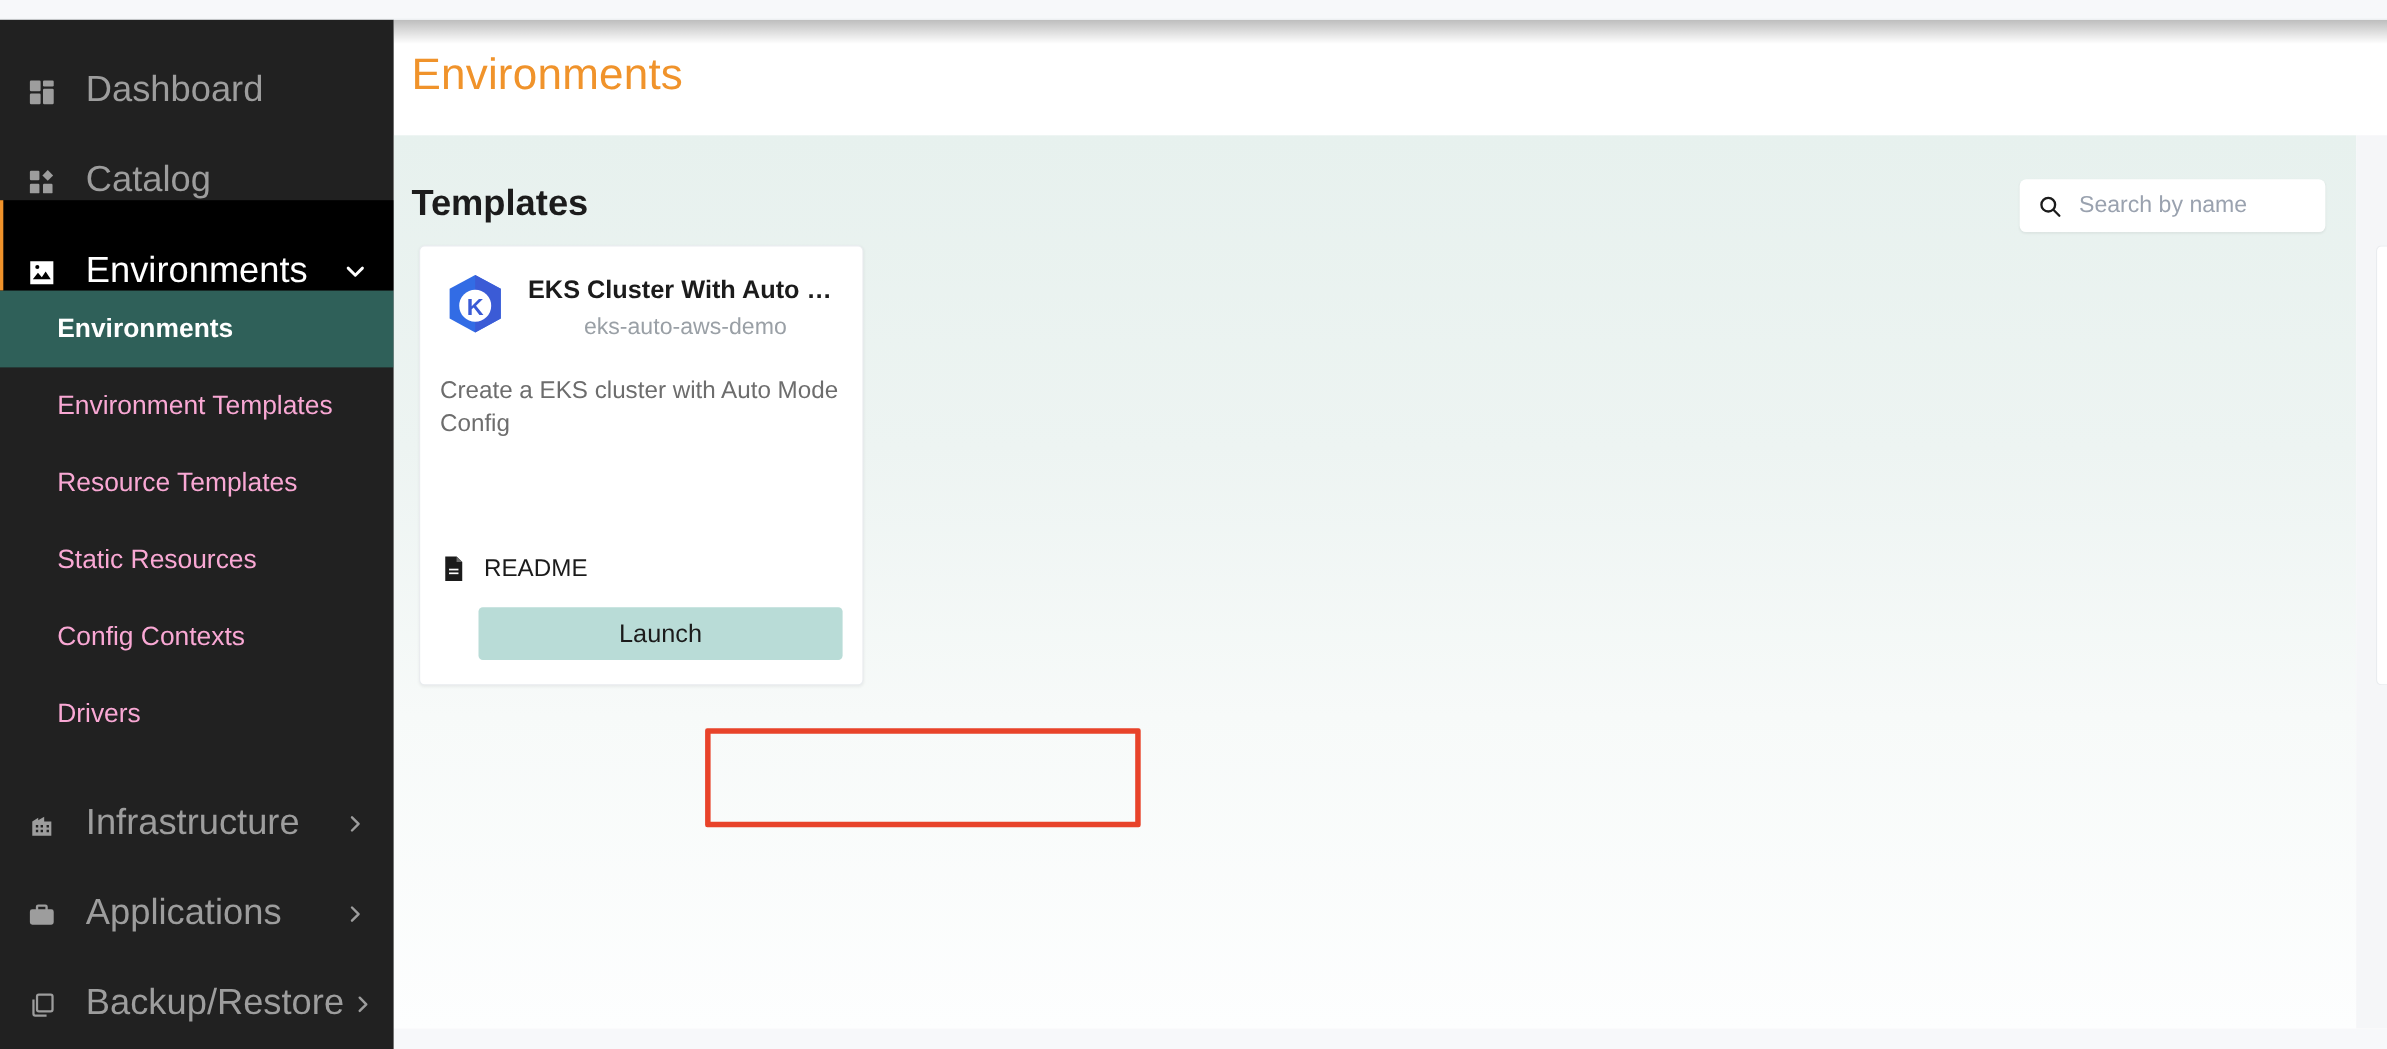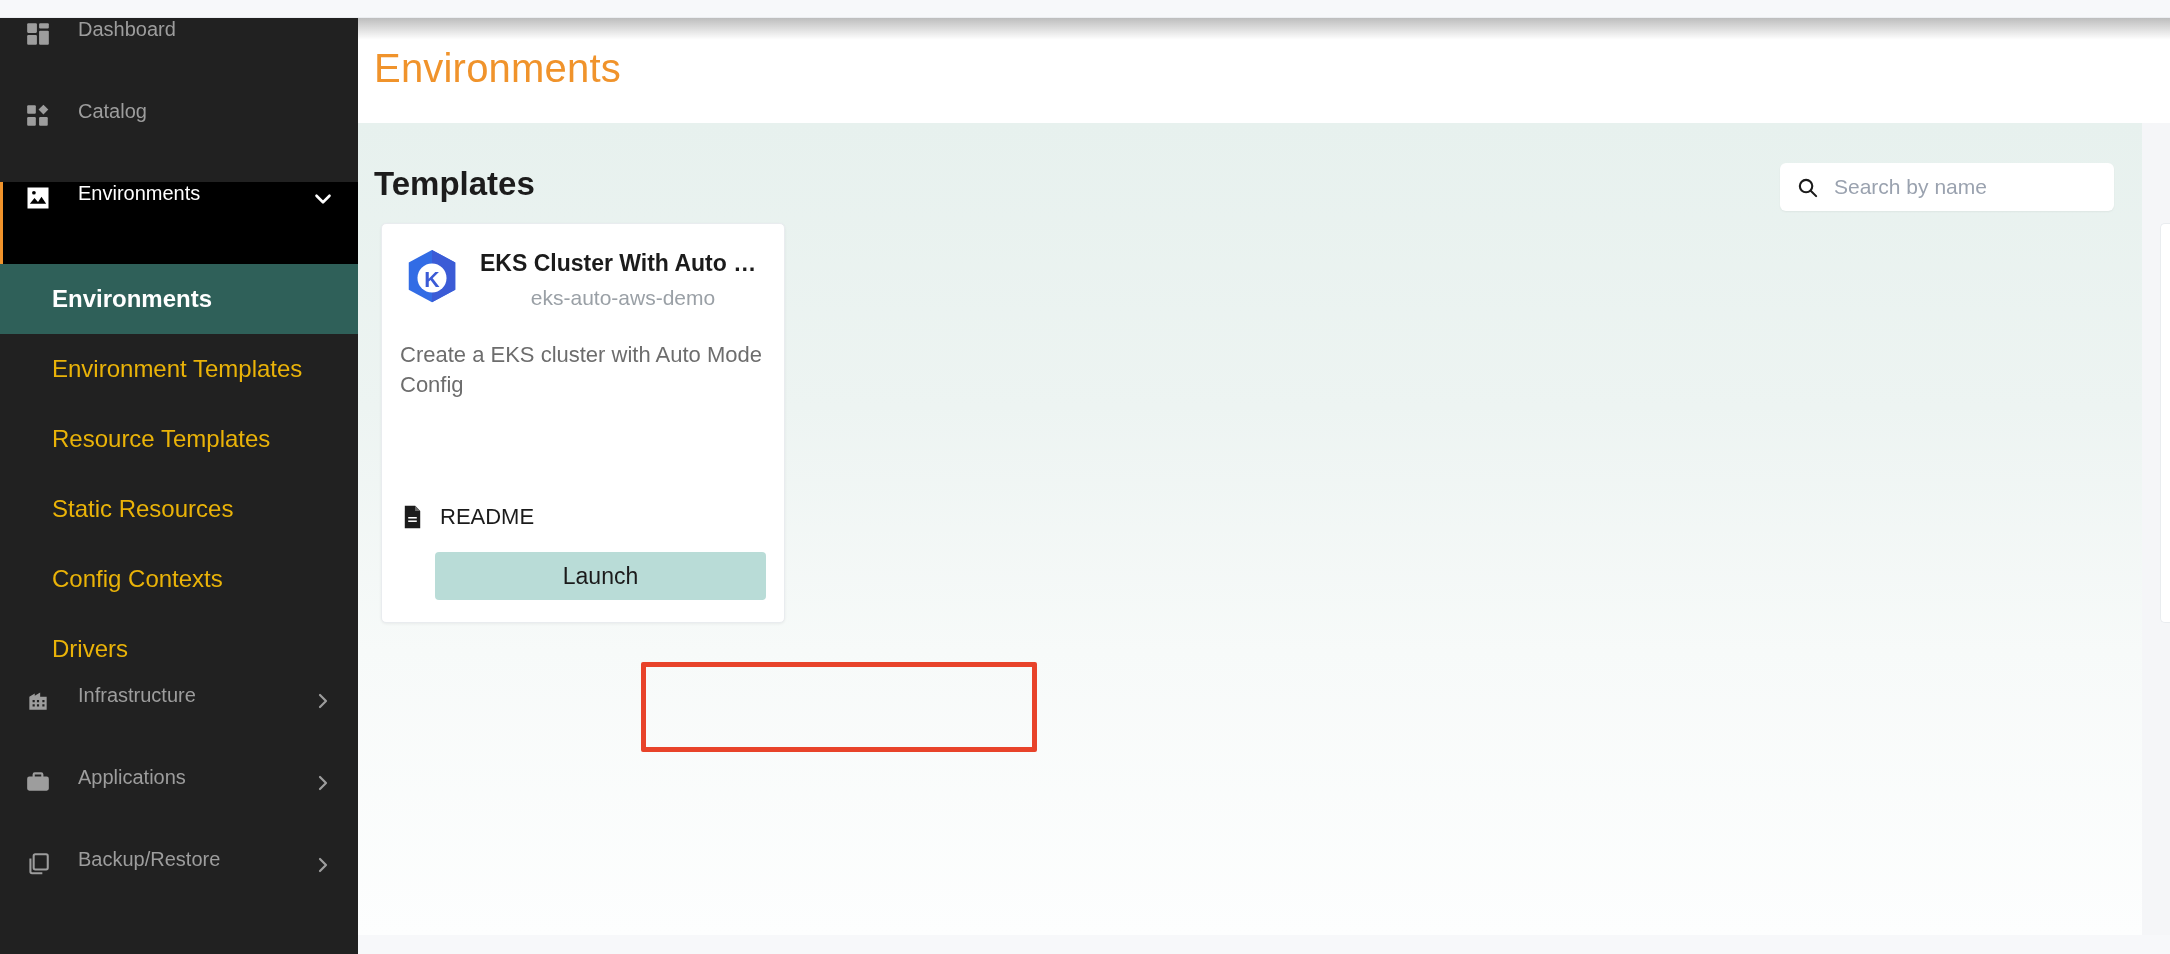--- a/index.html
+++ b/index.html
@@ -31,25 +31,25 @@
   .sidebar {
     position: absolute;
     left: 0; top: 18px;
     width: 358px; height: 936px;
     background: #212121;
     overflow: hidden;
   }
   .nav-item {
     position: relative;
     display: flex;
-    align-items: flex-start;
+    align-items: flex-end;
     height: 82px;
     padding-left: 22px;
     color: #9d9d9d;
-    font-size: 20px;
+    font-size: 33px;
     cursor: pointer;
     user-select: none;
   }
   .nav-item .ico {
     width: 32px; height: 32px;
     margin-right: 24px;
     display: flex; align-items: center; justify-content: center;
     flex: 0 0 auto;
   }
   .nav-item .label { flex: 1 1 auto; white-space: nowrap; }
@@ -68,21 +68,21 @@
     position: absolute;
     left: 0; top: 0; bottom: 0;
     width: 3px;
     background: #f0932b;
   }
   .sub-item {
     display: flex;
     align-items: center;
     min-height: 70px;
     padding: 14px 26px 14px 52px;
-    color: #eab308;
+    color: #f9a8d4;
     font-size: 24px;
     line-height: 1.33;
     cursor: pointer;
     user-select: none;
   }
   .sub-item.active {
     background: #2f6059;
     color: #ffffff;
     font-weight: bold;
   }
@@ -137,21 +137,21 @@
     position: absolute;
     left: 16px; top: 42px;
     font-size: 33px;
     color: #1c1c1c;
     font-weight: bold;
   }
 
   .search-box {
     position: absolute;
     right: 28px; top: 40px;
-    width: 334px; height: 48px;
+    width: 278px; height: 48px;
     background: #ffffff;
     border-radius: 6px;
     display: flex;
     align-items: center;
     padding: 0 14px;
     box-shadow: 0 1px 2px rgba(0,0,0,0.05);
   }
   .search-box .sicon {
     width: 26px; height: 26px;
     flex: 0 0 auto;

